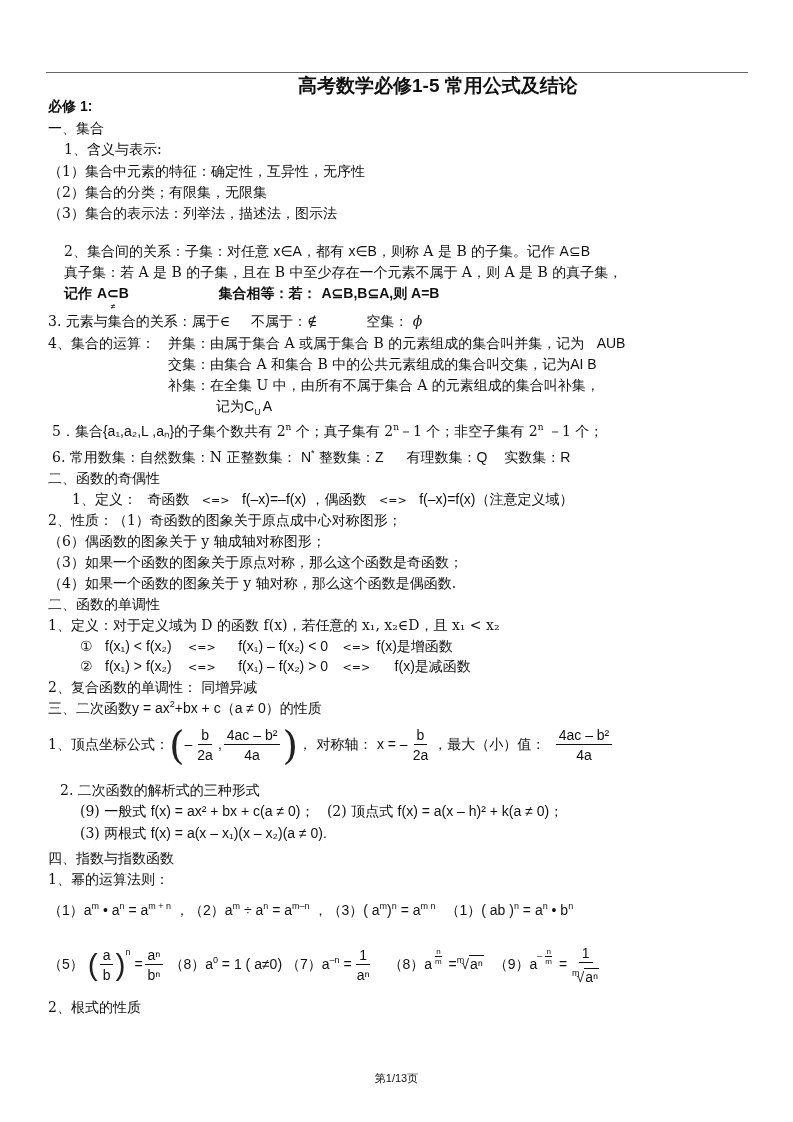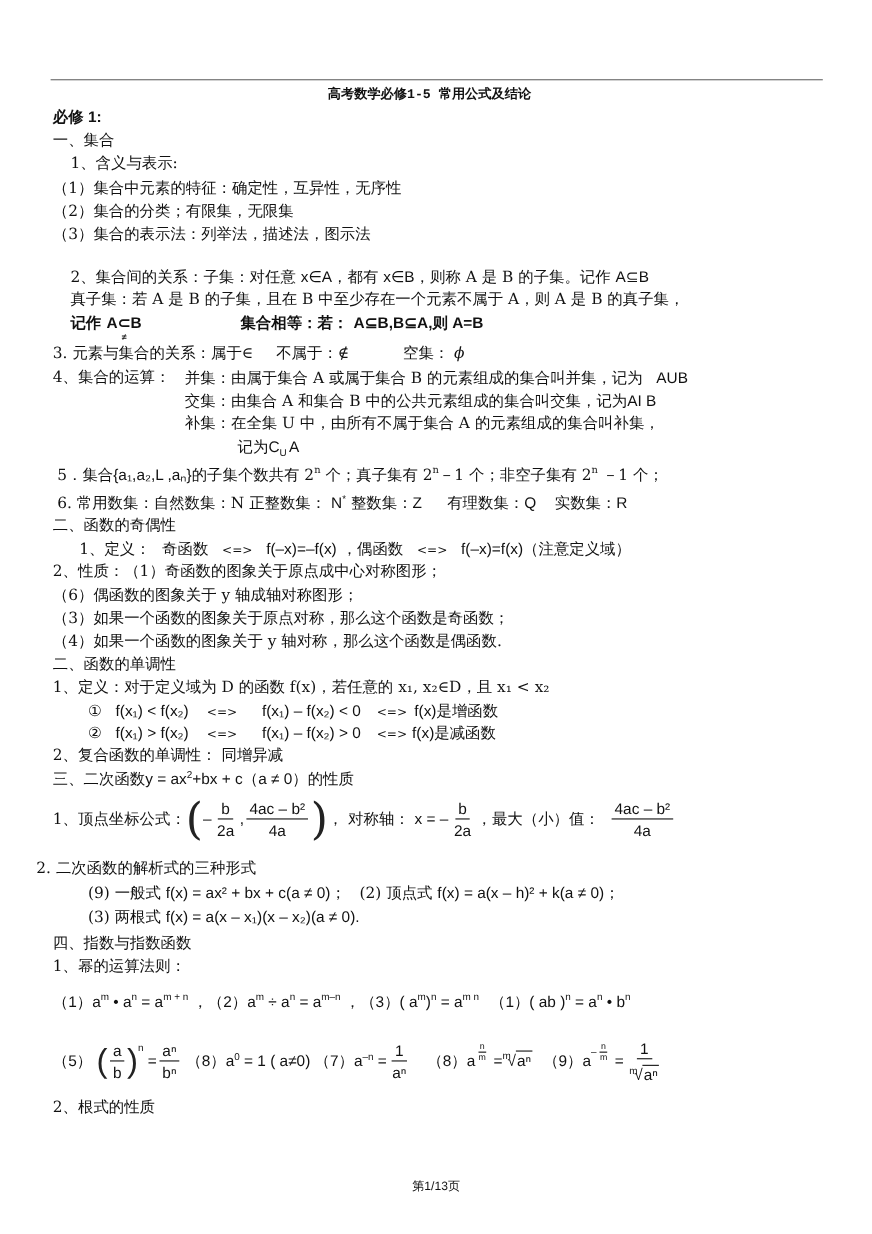--- a/index.html
+++ b/index.html
@@ -1,21 +1,21 @@
 <!DOCTYPE html>
 <html><head>
 <meta charset="utf-8">
 <style>
   html, body { margin:0; padding:0; background:#ffffff; }
   body { width:793px; height:1122px; position:relative; overflow:hidden;
          font-family:"DejaVu Serif", serif; color:#111; font-size:14px; }
   .hr { position:absolute; left:46px; top:72px; width:702px; height:0; border-top:1.5px solid #666; }
   .ln { position:absolute; white-space:nowrap; line-height:18px; }
   .m { font-family:"Liberation Sans", sans-serif; }
-  .title { font-family:Liberation Mono, monospace; font-weight:bold; font-size:12px; }
+  .title { font-family:Liberation Sans, sans-serif; font-weight:bold; font-size:19px; }
   .bold { font-weight:bold; font-family:"Liberation Sans", sans-serif; }
   sup, sub { font-size:9px; line-height:0; }
   .frac { display:inline-flex; flex-direction:column; align-items:center; vertical-align:middle; margin:0 2px; }
   .frac .num { padding:0 3px; border-bottom:1px solid #111; line-height:18px; }
   .frac .den { padding:0 3px; line-height:20px; }
   .big-paren { font-size:40px; font-weight:100; vertical-align:middle; line-height:40px; color:#222; }
   .mid-paren { font-size:30px; font-weight:100; vertical-align:middle; line-height:30px; color:#222; }
   .root { border-top:1px solid #111; padding:0 1px; }
   .rootidx { font-size:9px; vertical-align:6px; margin-right:-3px; }
   .footer { position:absolute; top:1071px; left:0; width:793px; text-align:center;
@@ -115,21 +115,21 @@
   <span class="m" style="margin-left:18px;">f(x₁) – f(x₂) &lt; 0</span>
   <span style="margin-left:10px; font-size:11px;">&lt;=&gt;</span>
   <span class="m" style="margin-left:2px;">f(x)是增函数</span>
 </div>
 <div class="ln" style="left:80px; top:657px;">
   <span>②</span>
   <span class="m" style="margin-left:8px;">f(x₁) &gt; f(x₂)</span>
   <span style="margin-left:12px; font-size:11px;">&lt;=&gt;</span>
   <span class="m" style="margin-left:18px;">f(x₁) – f(x₂) &gt; 0</span>
   <span style="margin-left:10px; font-size:11px;">&lt;=&gt;</span>
-  <span class="m" style="margin-left:0;">f(x)是减函数</span>
+  <span class="m" style="margin-left:20px;">f(x)是减函数</span>
 </div>
 <div class="ln" style="left:48px; top:678px;">2、复合函数的单调性：  同增异减</div>
 
 <div class="ln" style="left:48px; top:699px;">
   <span>三、二次函数</span><span class="m">y = ax</span><sup class="m">2</sup><span class="m">+bx + c（a ≠ 0）的性质</span>
 </div>
 
 <div class="ln" style="left:48px; top:724px; line-height:40px;">
   <span>1、顶点坐标公式：</span><span class="big-paren">(</span><span class="m">–</span><span class="frac m">
       <span class="num">b</span>
@@ -141,21 +141,21 @@
   <span class="m">x = –</span><span class="frac m">
       <span class="num">b</span>
       <span class="den">2a</span>
     </span><span>，最大（小）值：</span>
   <span class="frac m" style="margin-left:6px;">
       <span class="num">4ac – b²</span>
       <span class="den">4a</span>
     </span>
 </div>
 
-<div class="ln" style="left:33px; top:781px;text-align:center;">2. 二次函数的解析式的三种形式</div>
+<div class="ln" style="left:60px; top:781px;text-align:center;">2. 二次函数的解析式的三种形式</div>
 <div class="ln" style="left:80px; top:802px;">
   <span>(9) 一般式</span>
   <span class="m">f(x) = ax² + bx + c(a ≠ 0)；</span>
   <span style="margin-left:8px;">(2) 顶点式</span>
   <span class="m">f(x) = a(x – h)² + k(a ≠ 0)；</span>
 </div>
 <div class="ln" style="left:80px; top:824px;">
   <span>(3) 两根式</span>
   <span class="m">f(x) = a(x – x₁)(x – x₂)(a ≠ 0).</span>
 </div>

